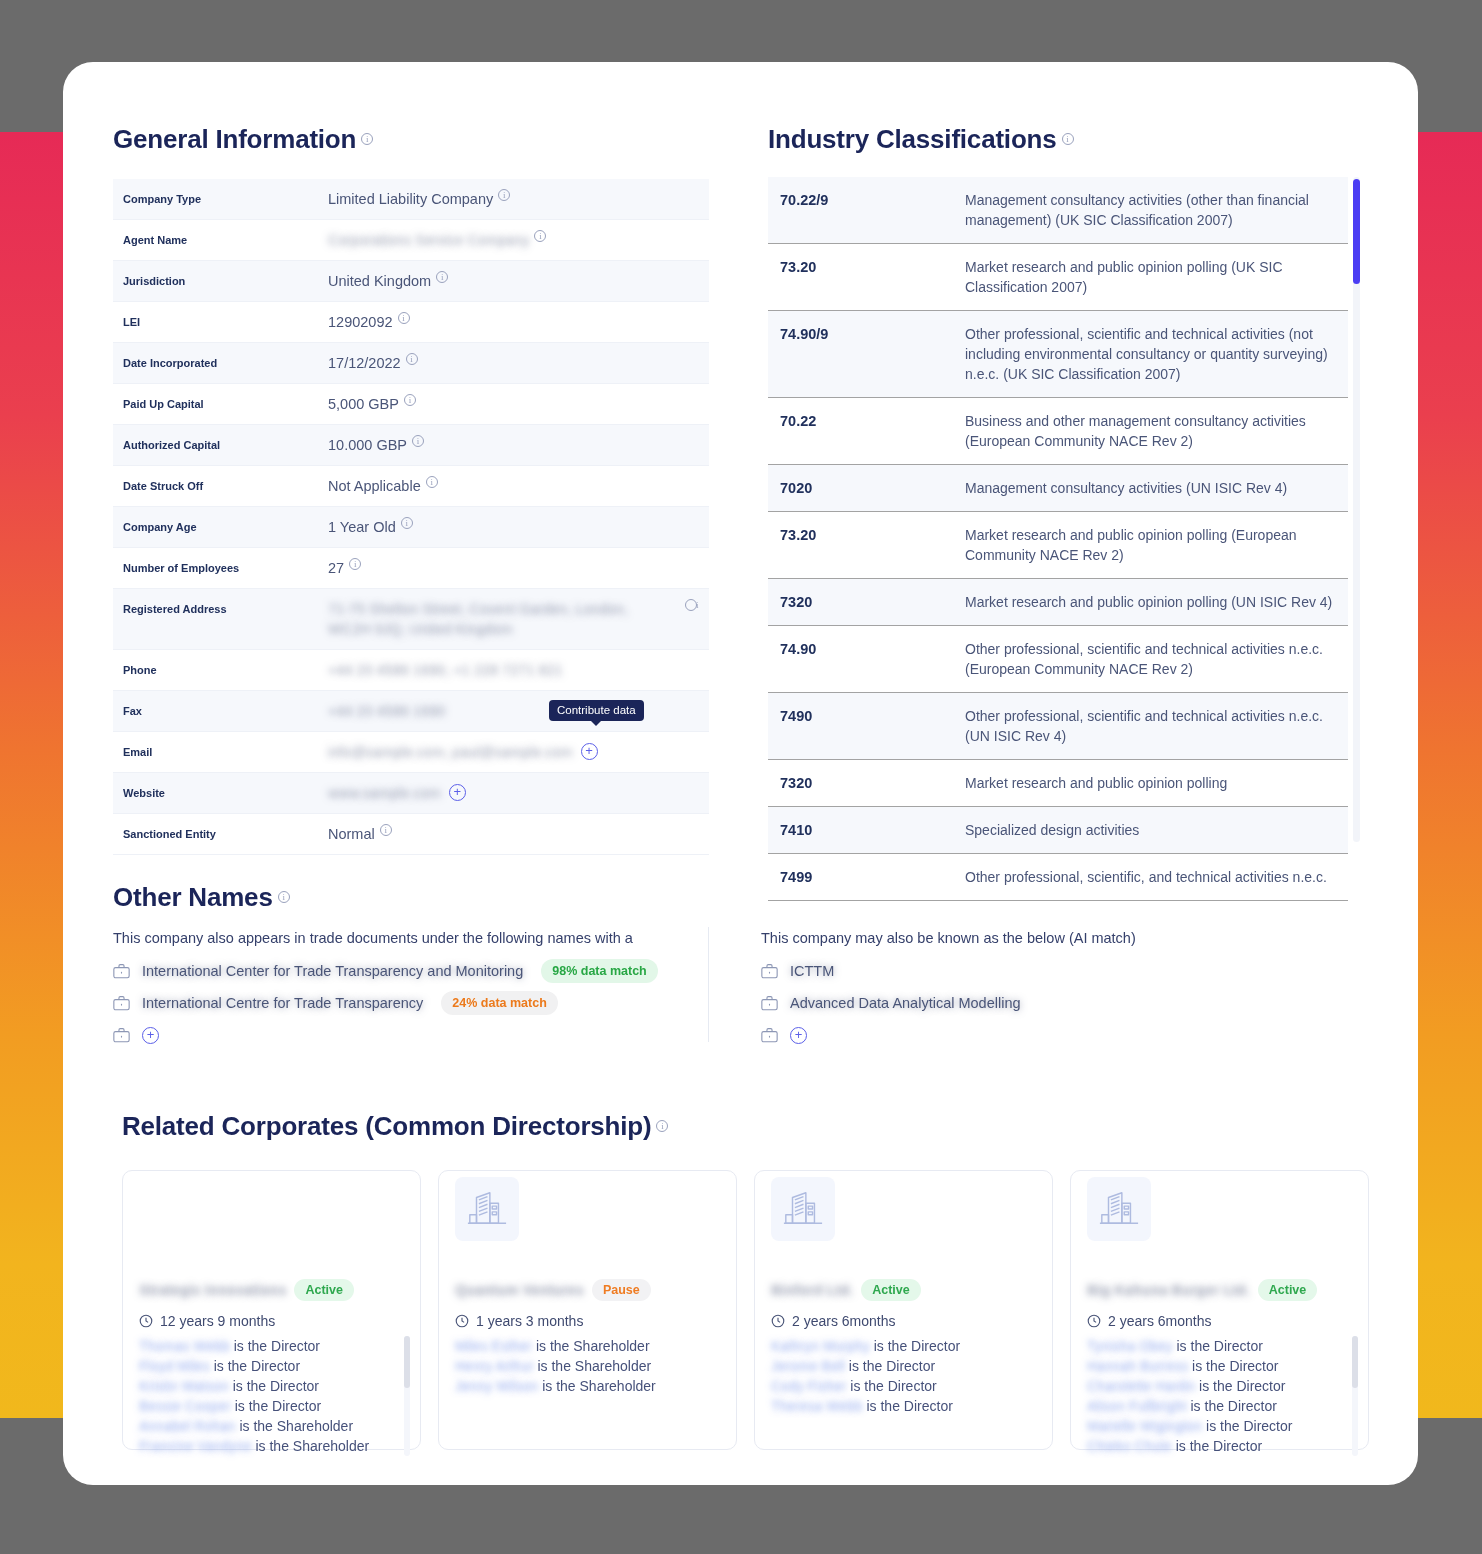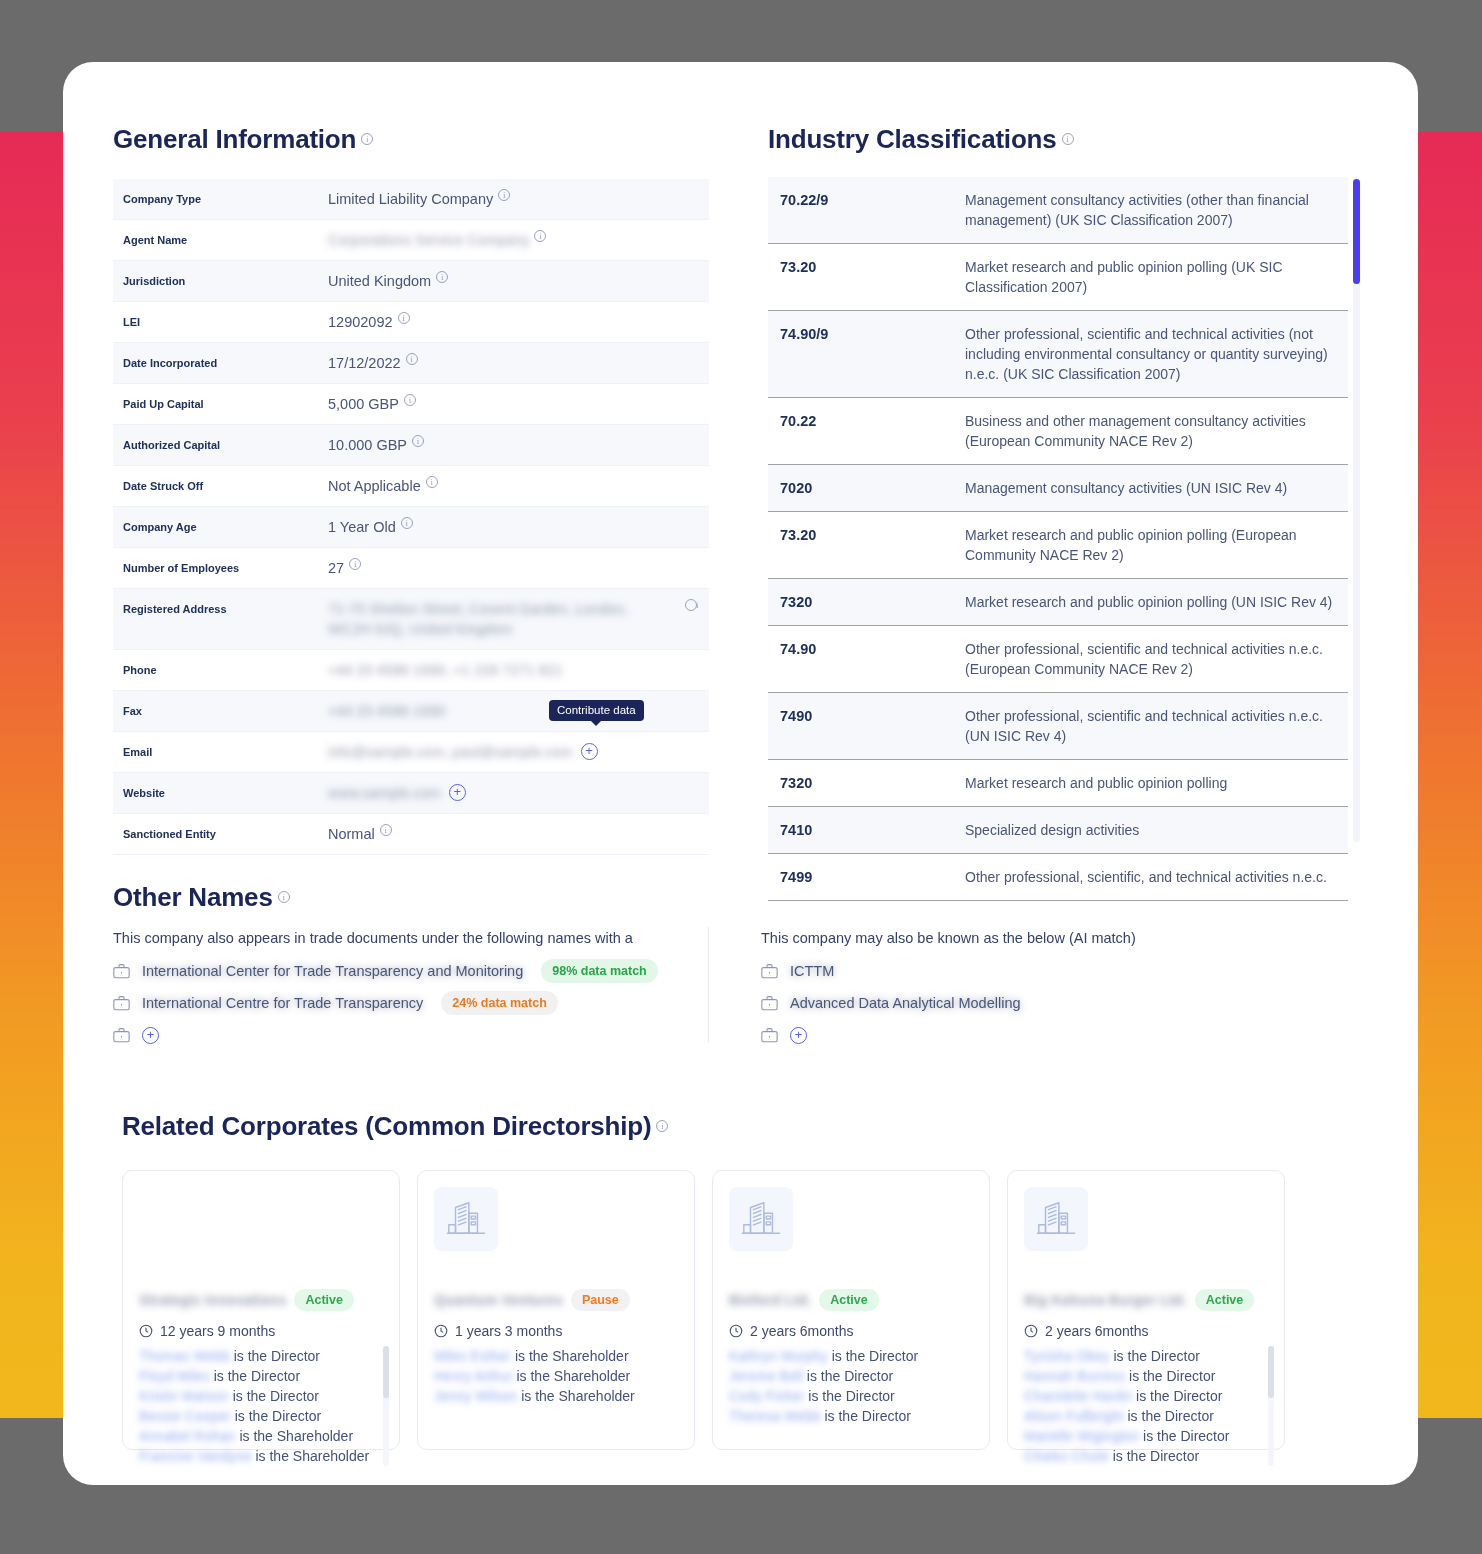--- a/index.html
+++ b/index.html
@@ -205,25 +205,25 @@
 
   
   #related {
     position: absolute;
     left: 59px; top: 1030px;
     width: 1265px;
     margin-top: 19px;
   }
   .rc-cards { display: flex; gap: 17px; margin-top: 28px; }
   .rc-card {
-    width: 278px;
+    width: 299px;
     height: 280px;
     border: 1px solid #e7eaf2;
     border-radius: 10px;
-    padding: 16px 16px 12px;
+    padding: 6px 16px 12px;
     position: relative;
     background: #fff;
   }
   .rc-logo {
     width: 64px; height: 64px;
     background: #f3f6fd;
     border-radius: 8px;
     display: flex;
     align-items: center; justify-content: center;
     margin-bottom: 38px;

